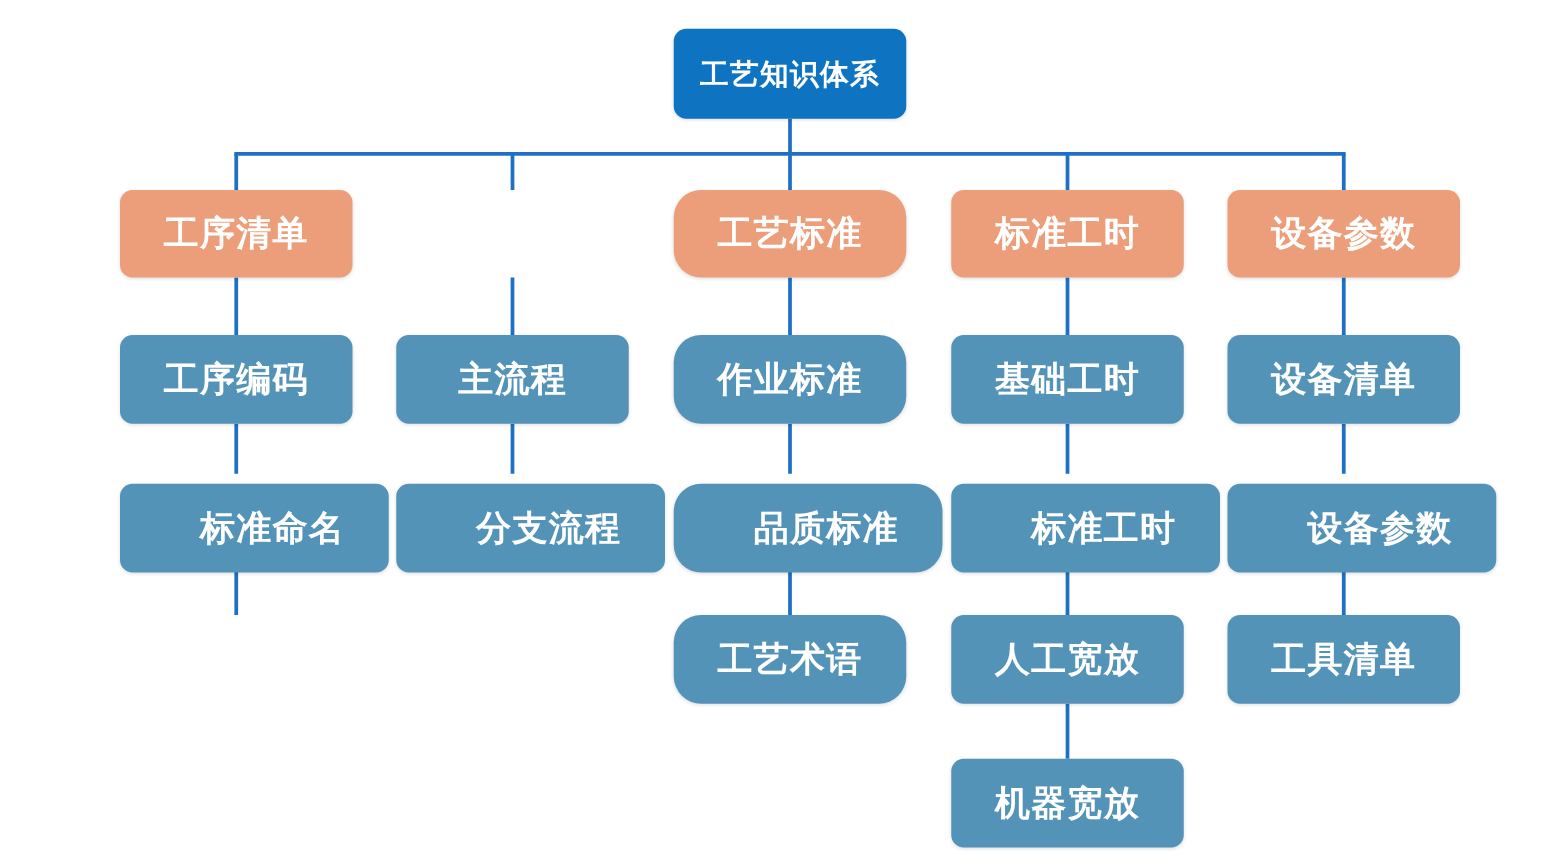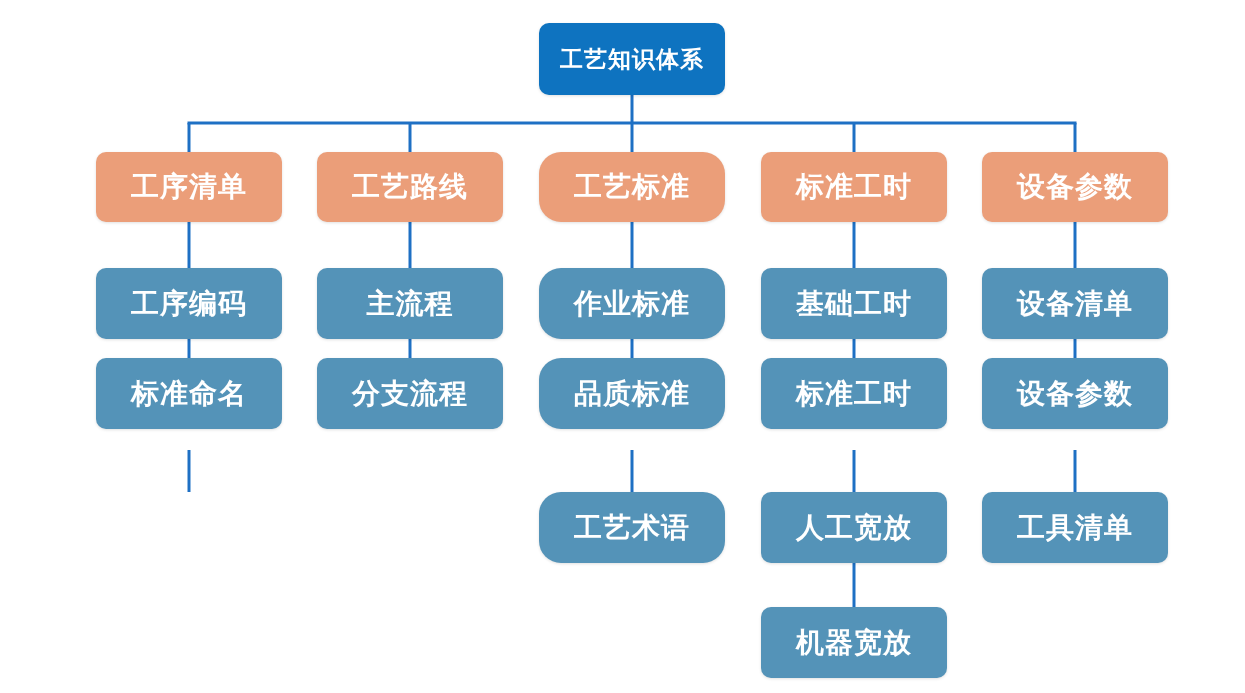--- a/index.html
+++ b/index.html
@@ -21,21 +21,21 @@
     letter-spacing:1px;
     box-shadow:0 1px 3px rgba(0,0,0,0.12);
     text-align:center;
   }
   .node.root{background:var(--root-color,#0e73c0);height:72px;font-size:23px;left:539px;top:23px;}
   .node.branch{background:var(--branch-color,#eb9e79);height:70px;font-size:28px;top:152px;}
   .node.leaf{background:var(--leaf-color,#5493b8);height:71px;font-size:28px;}
   
   .c0{left:96px;} .c1{left:317px;} .c2{left:539px;border-radius:22px;} .c3{left:761px;} .c4{left:982px;}
   
-  .r0{top:268px;} .r1{top:358px;} .r2{top:492px;} .r3{top:607px;}
+  .r0{top:268px;} .r1{top:387px;padding-left:29px;} .r2{top:492px;} .r3{top:607px;}
 </style>
 </head>
 <body>
 
 <div class="canvas">
 
   <svg class="connectors" viewBox="0 0 1245 693" stroke="#1e70c4" stroke-width="3" fill="none">
 
     <line x1="632" y1="95" x2="632" y2="152"></line>
     <line x1="187.5" y1="123" x2="1076.5" y2="123"></line>
@@ -61,21 +61,20 @@
     <line x1="854" y1="563" x2="854" y2="607"></line>
 
     <line x1="1075" y1="222" x2="1075" y2="268"></line>
     <line x1="1075" y1="339" x2="1075" y2="379"></line>
     <line x1="1075" y1="450" x2="1075" y2="492"></line>
   </svg>
 
   <div class="node root">工艺知识体系</div>
 
   <div class="node branch c0">工序清单</div>
-  <div class="node branch c1">工艺路线</div>
   <div class="node branch c2">工艺标准</div>
   <div class="node branch c3">标准工时</div>
   <div class="node branch c4">设备参数</div>
 
   <div class="node leaf c0 r0">工序编码</div>
   <div class="node leaf c0 r1">标准命名</div>
 
   <div class="node leaf c1 r0">主流程</div>
   <div class="node leaf c1 r1">分支流程</div>
 

